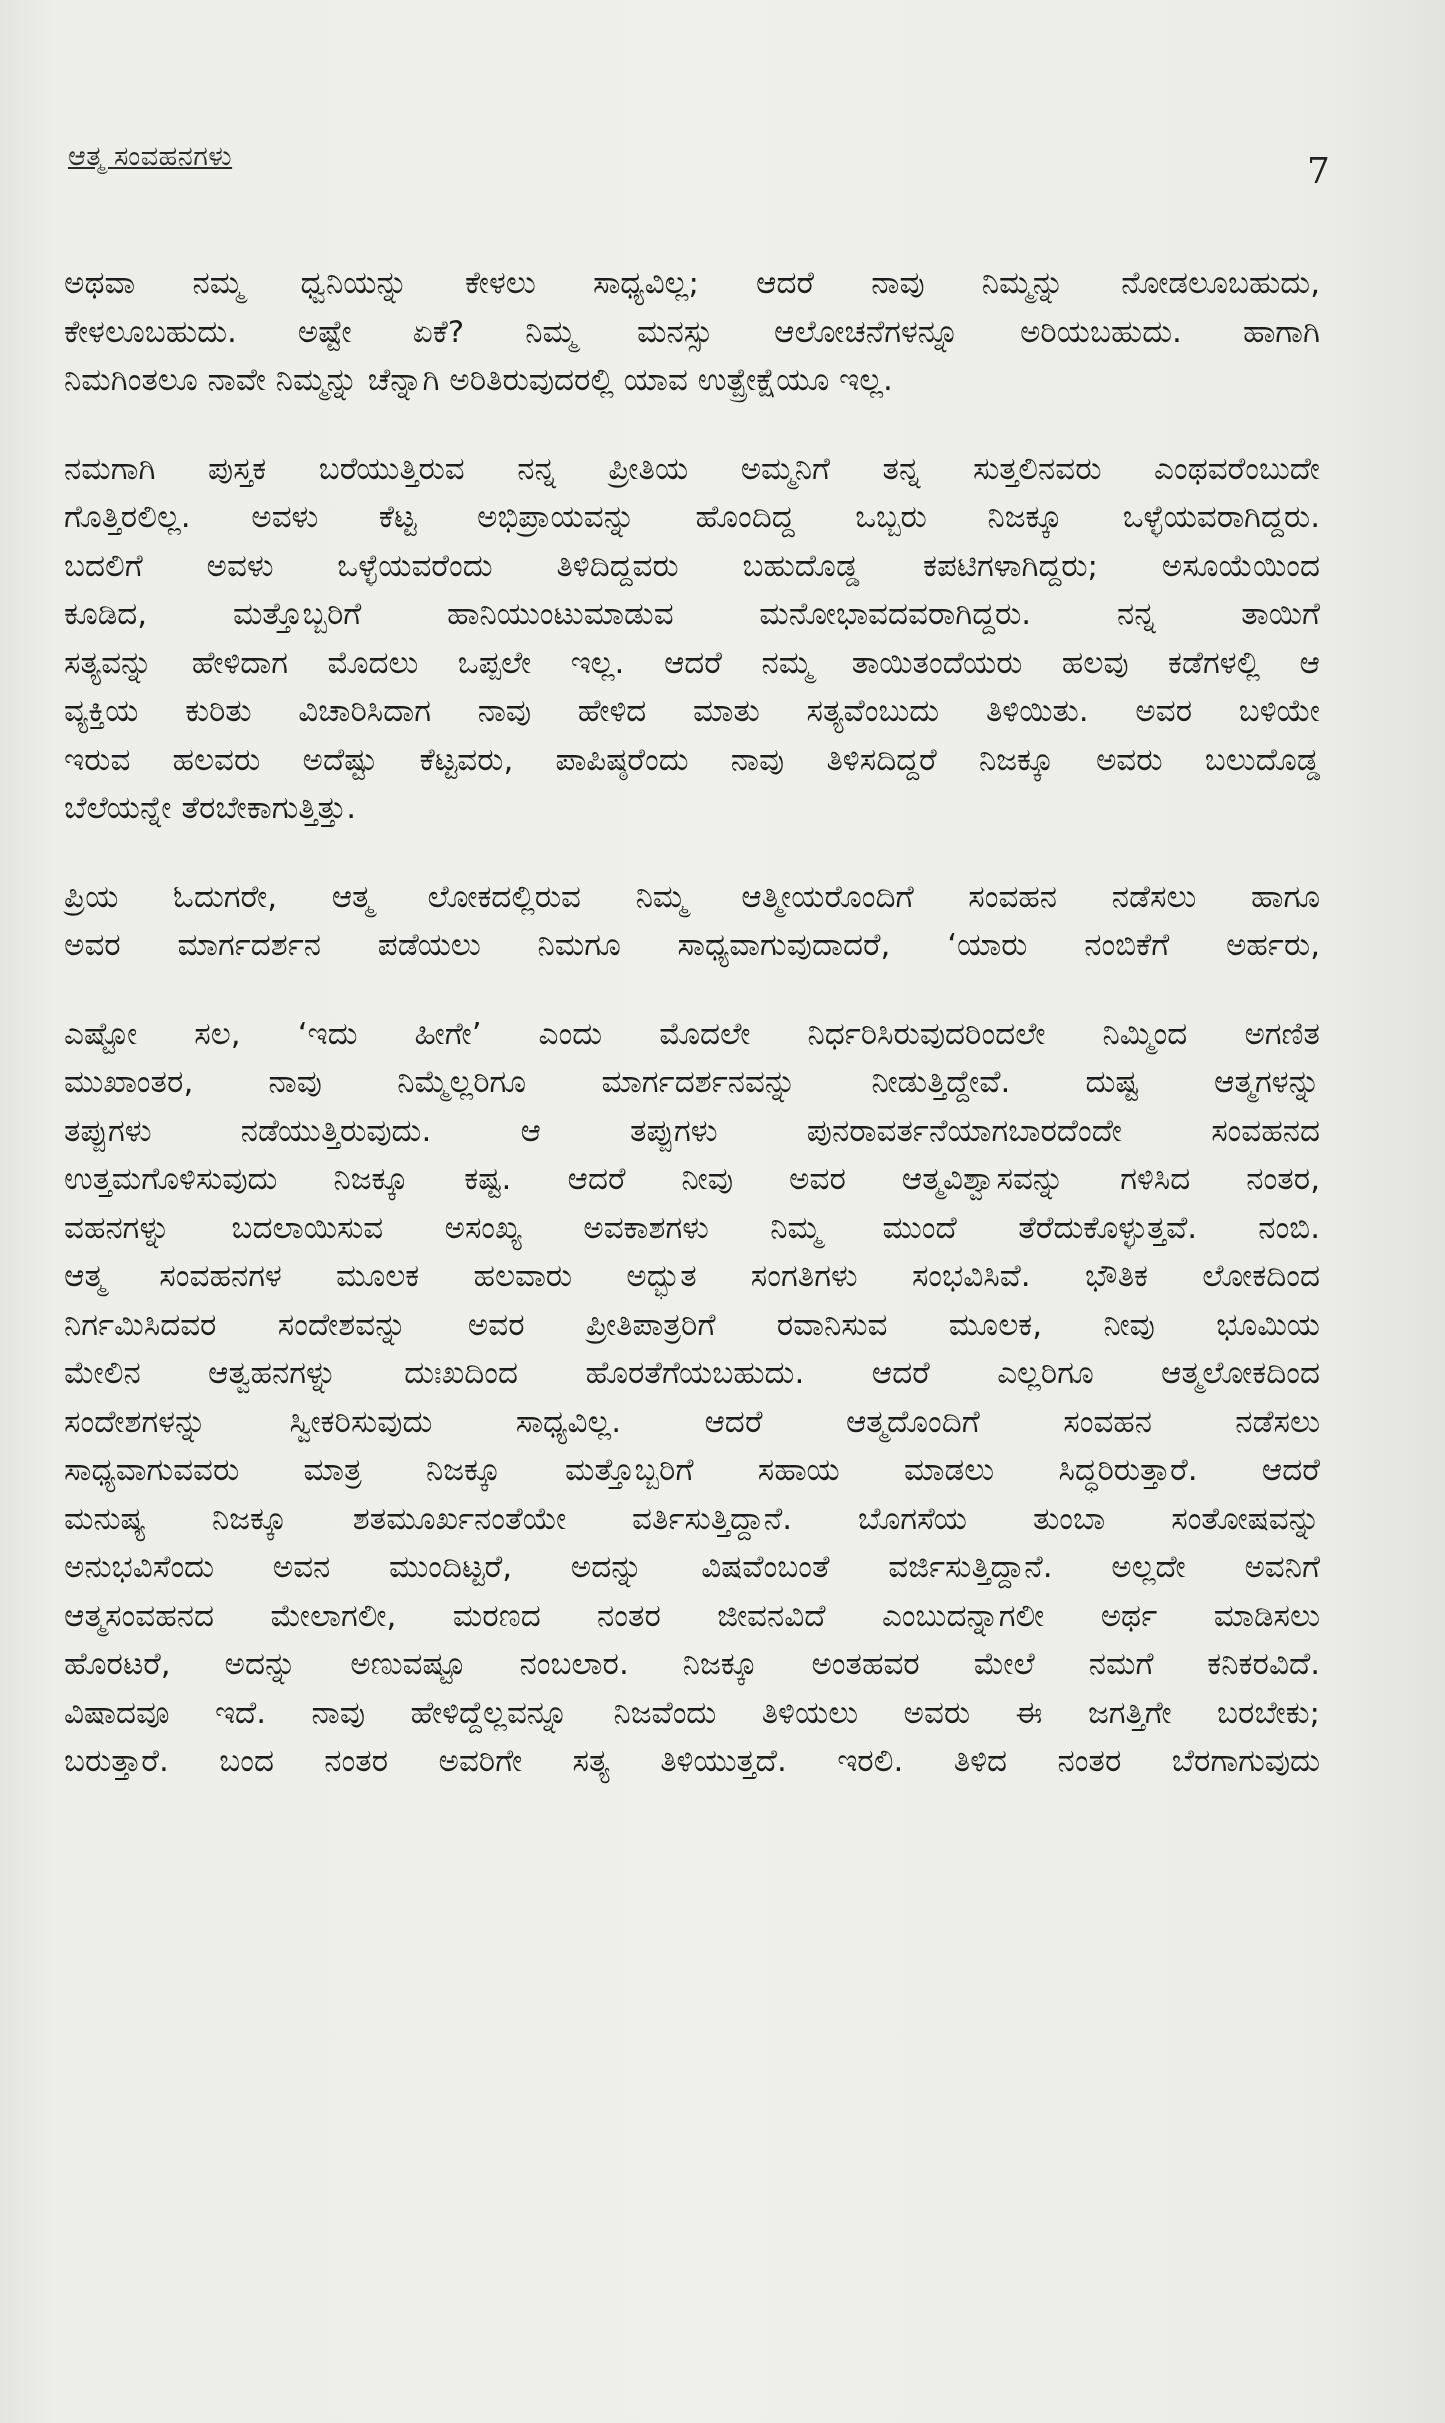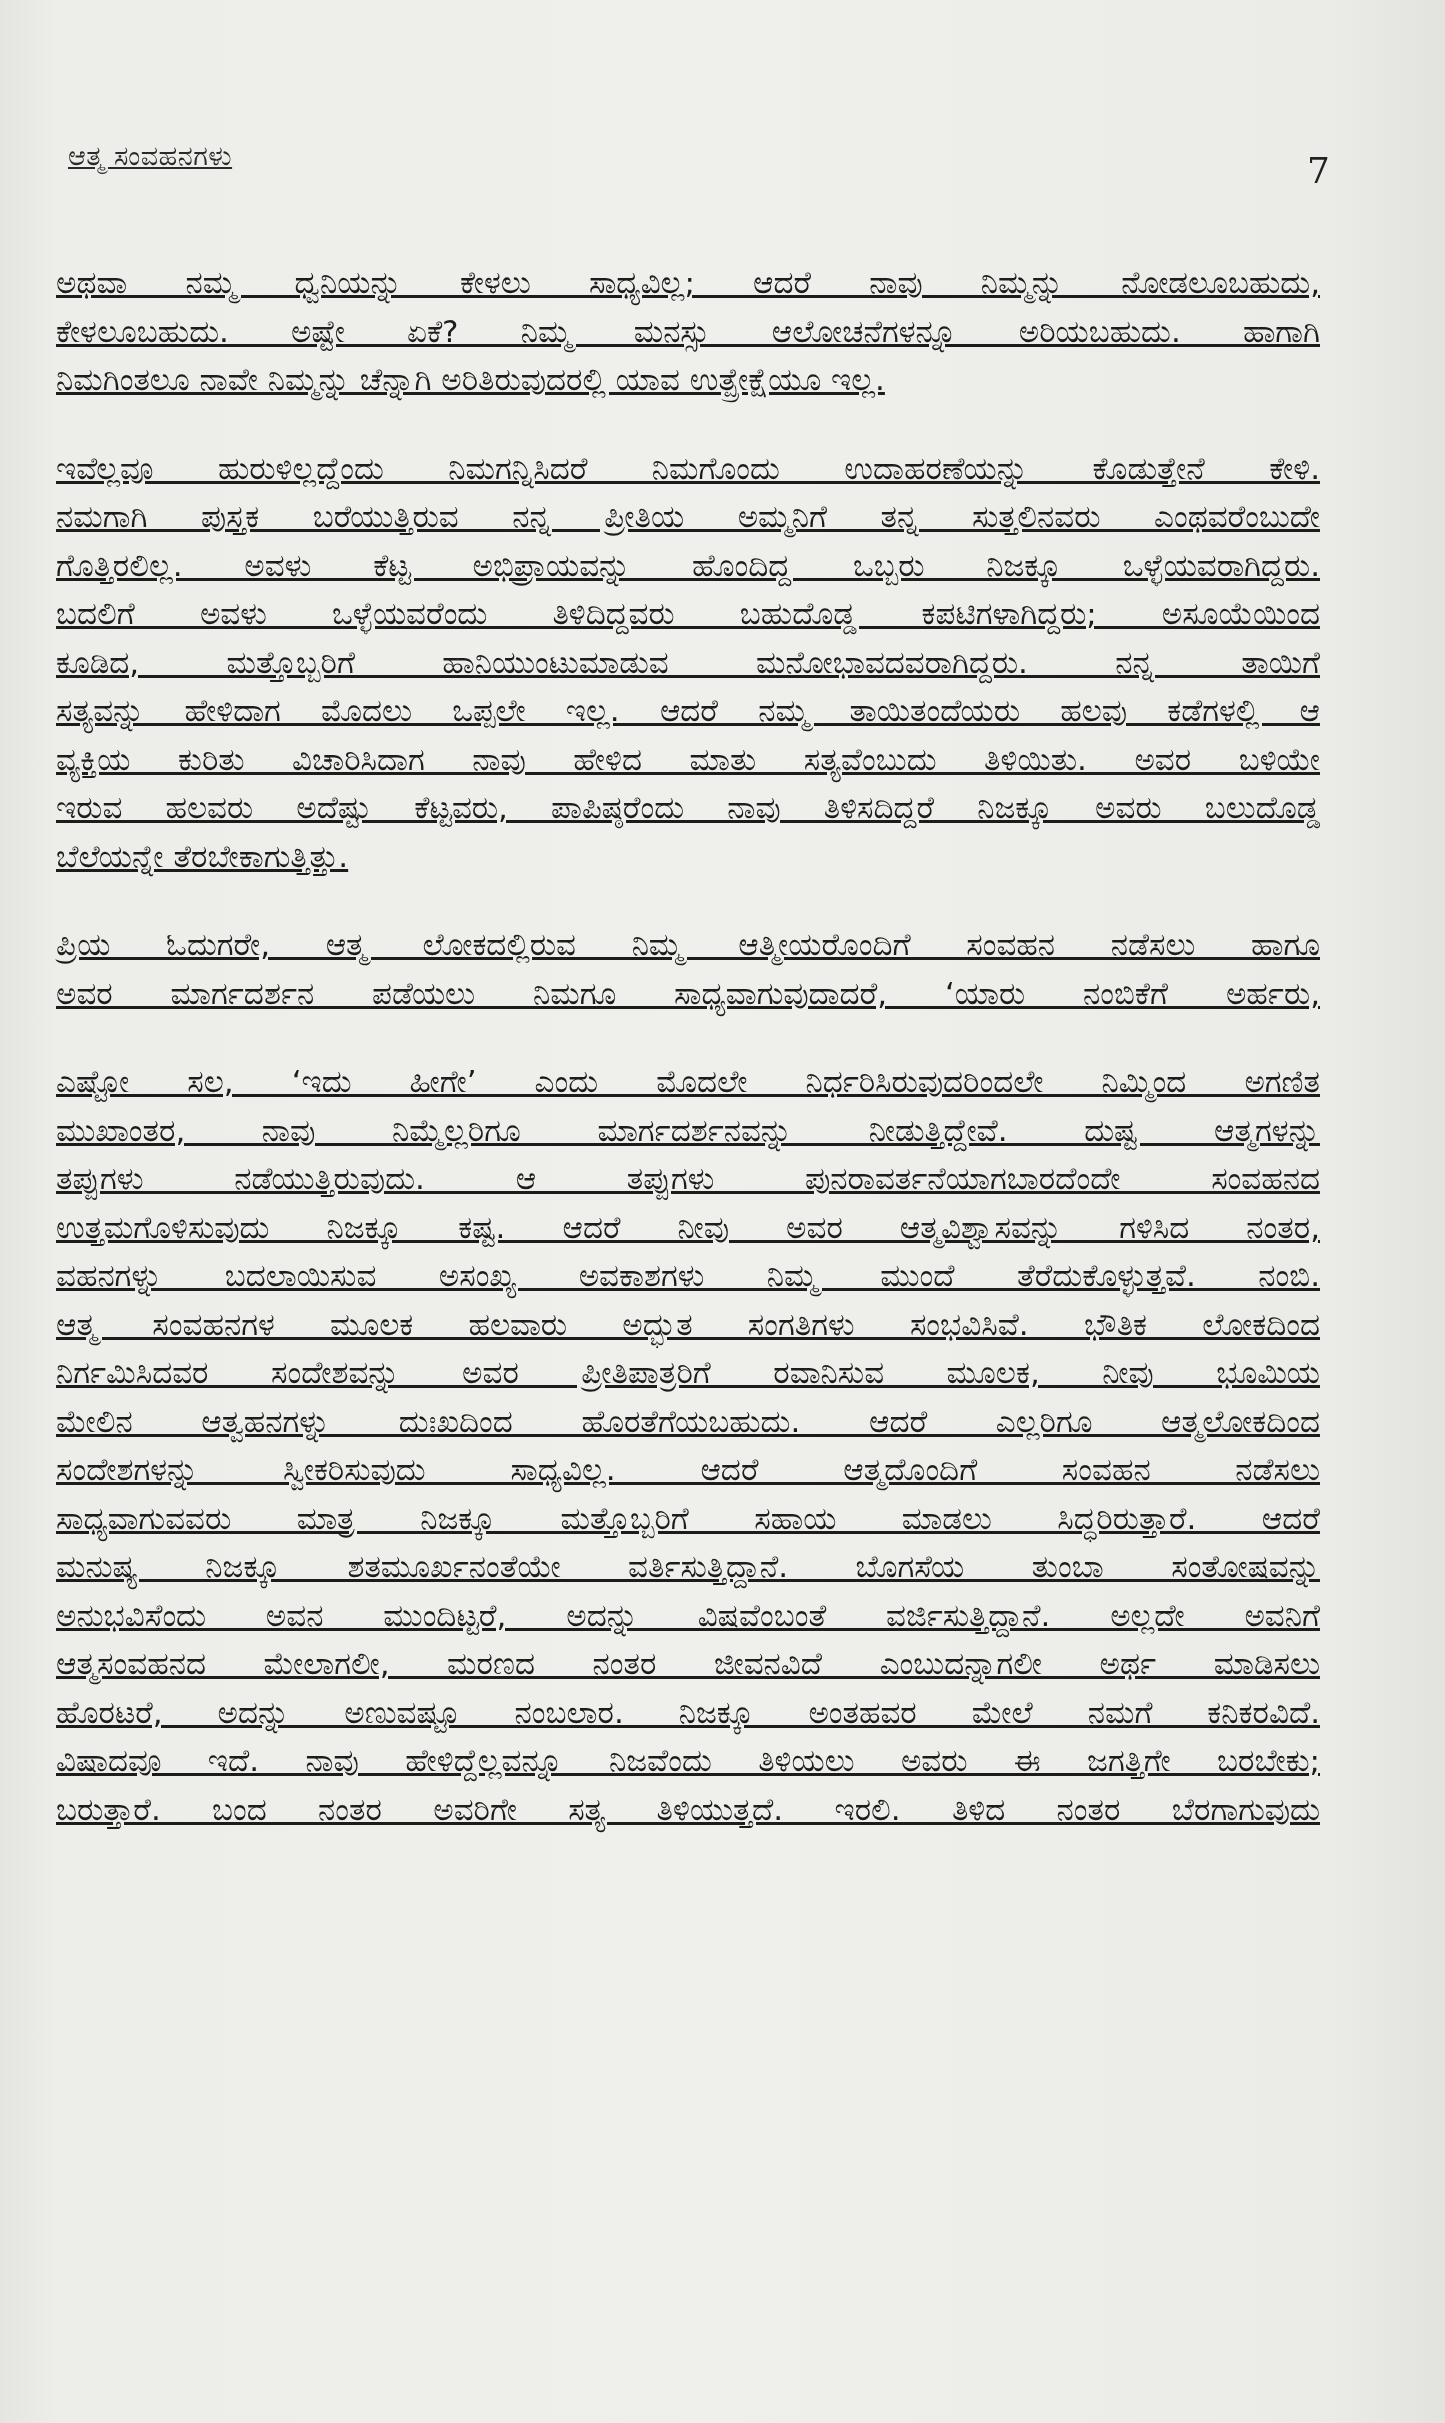--- a/index.html
+++ b/index.html
@@ -39,22 +39,21 @@
       font-size: 36px;
       color: #222;
     }
     .body-text {
       position: absolute;
       left: 52px;
       top: 258px;
       width: 1268px;
     }
     .para {
-      margin: 0 0 40px 4px;
-      text-decoration: underline;
+      margin: 0 0 40px 12px;
     }
     .line {
       display: block;
       font-size: 31px;
       line-height: 48.5px;
       height: 48.5px;
       white-space: nowrap;
       text-align: justify;
       text-align-last: justify;
       overflow: visible;
@@ -73,21 +72,20 @@
 
   <div class="body-text">
 
     <p class="para">
       <span class="line">ಅಥವಾ ನಮ್ಮ ಧ್ವನಿಯನ್ನು ಕೇಳಲು ಸಾಧ್ಯವಿಲ್ಲ; ಆದರೆ ನಾವು ನಿಮ್ಮನ್ನು ನೋಡಲೂಬಹುದು,</span>
       <span class="line">ಕೇಳಲೂಬಹುದು. ಅಷ್ಟೇ ಏಕೆ? ನಿಮ್ಮ ಮನಸ್ಸು ಆಲೋಚನೆಗಳನ್ನೂ ಅರಿಯಬಹುದು. ಹಾಗಾಗಿ</span>
       <span class="line last">ನಿಮಗಿಂತಲೂ ನಾವೇ ನಿಮ್ಮನ್ನು ಚೆನ್ನಾಗಿ ಅರಿತಿರುವುದರಲ್ಲಿ ಯಾವ ಉತ್ಪ್ರೇಕ್ಷೆಯೂ ಇಲ್ಲ.</span>
     </p>
 
     <p class="para">
-      <span class="line">ಇವೆಲ್ಲವೂ ಹುರುಳಿಲ್ಲದ್ದೆಂದು ನಿಮಗನ್ನಿಸಿದರೆ ನಿಮಗೊಂದು ಉದಾಹರಣೆಯನ್ನು ಕೊಡುತ್ತೇನೆ ಕೇಳಿ.</span>
       <span class="line">ನಮಗಾಗಿ ಪುಸ್ತಕ ಬರೆಯುತ್ತಿರುವ ನನ್ನ ಪ್ರೀತಿಯ ಅಮ್ಮನಿಗೆ ತನ್ನ ಸುತ್ತಲಿನವರು ಎಂಥವರೆಂಬುದೇ</span>
       <span class="line">ಗೊತ್ತಿರಲಿಲ್ಲ. ಅವಳು ಕೆಟ್ಟ ಅಭಿಪ್ರಾಯವನ್ನು ಹೊಂದಿದ್ದ ಒಬ್ಬರು ನಿಜಕ್ಕೂ ಒಳ್ಳೆಯವರಾಗಿದ್ದರು.</span>
       <span class="line">ಬದಲಿಗೆ ಅವಳು ಒಳ್ಳೆಯವರೆಂದು ತಿಳಿದಿದ್ದವರು ಬಹುದೊಡ್ಡ ಕಪಟಿಗಳಾಗಿದ್ದರು; ಅಸೂಯೆಯಿಂದ</span>
       <span class="line">ಕೂಡಿದ, ಮತ್ತೊಬ್ಬರಿಗೆ ಹಾನಿಯುಂಟುಮಾಡುವ ಮನೋಭಾವದವರಾಗಿದ್ದರು. ನನ್ನ ತಾಯಿಗೆ</span>
       <span class="line">ಸತ್ಯವನ್ನು ಹೇಳಿದಾಗ ಮೊದಲು ಒಪ್ಪಲೇ ಇಲ್ಲ. ಆದರೆ ನಮ್ಮ ತಾಯಿತಂದೆಯರು ಹಲವು ಕಡೆಗಳಲ್ಲಿ ಆ</span>
       <span class="line">ವ್ಯಕ್ತಿಯ ಕುರಿತು ವಿಚಾರಿಸಿದಾಗ ನಾವು ಹೇಳಿದ ಮಾತು ಸತ್ಯವೆಂಬುದು ತಿಳಿಯಿತು. ಅವರ ಬಳಿಯೇ</span>
       <span class="line">ಇರುವ ಹಲವರು ಅದೆಷ್ಟು ಕೆಟ್ಟವರು, ಪಾಪಿಷ್ಠರೆಂದು ನಾವು ತಿಳಿಸದಿದ್ದರೆ ನಿಜಕ್ಕೂ ಅವರು ಬಲುದೊಡ್ಡ</span>
       <span class="line last">ಬೆಲೆಯನ್ನೇ ತೆರಬೇಕಾಗುತ್ತಿತ್ತು.</span>
     </p>
 

